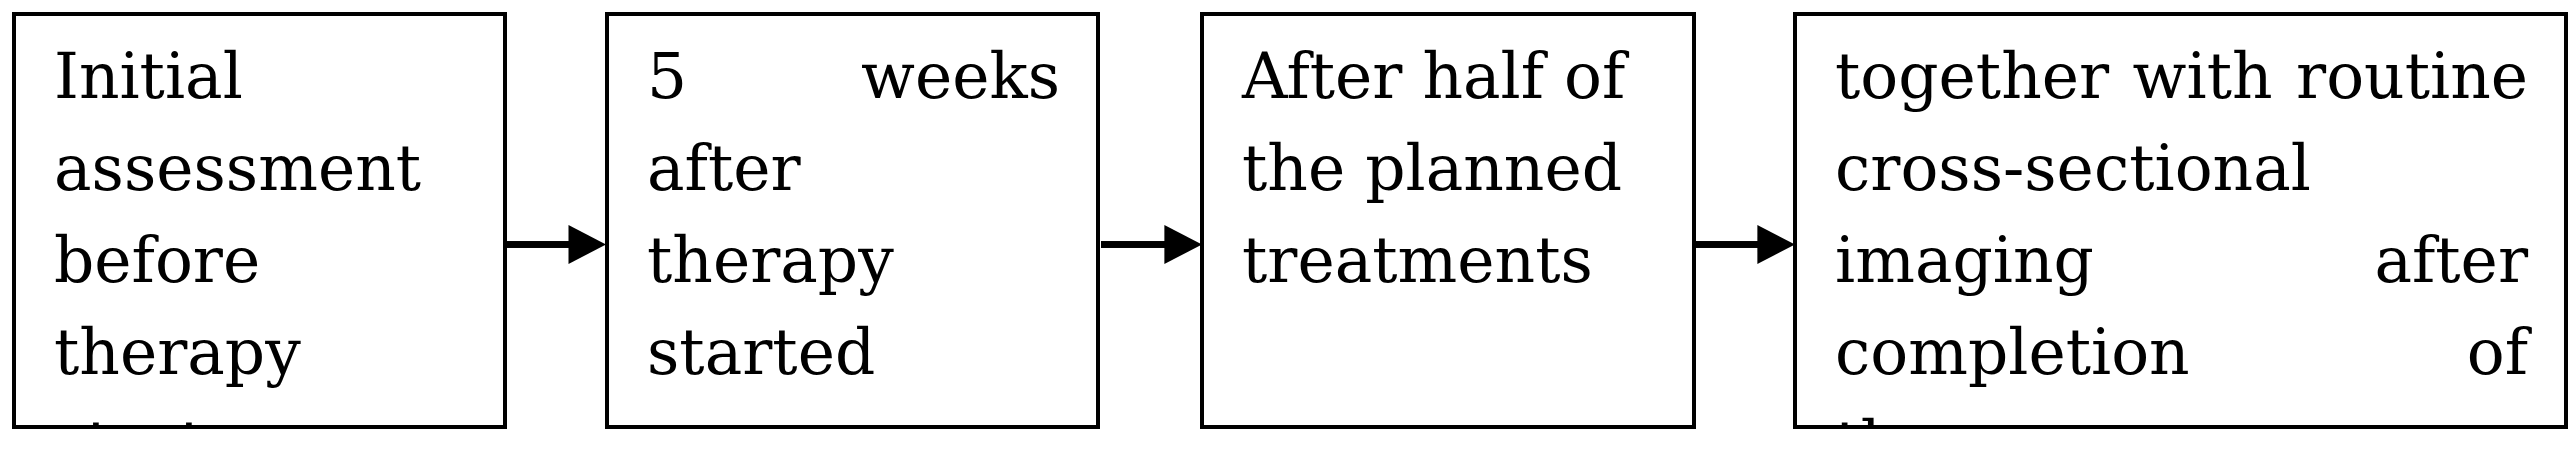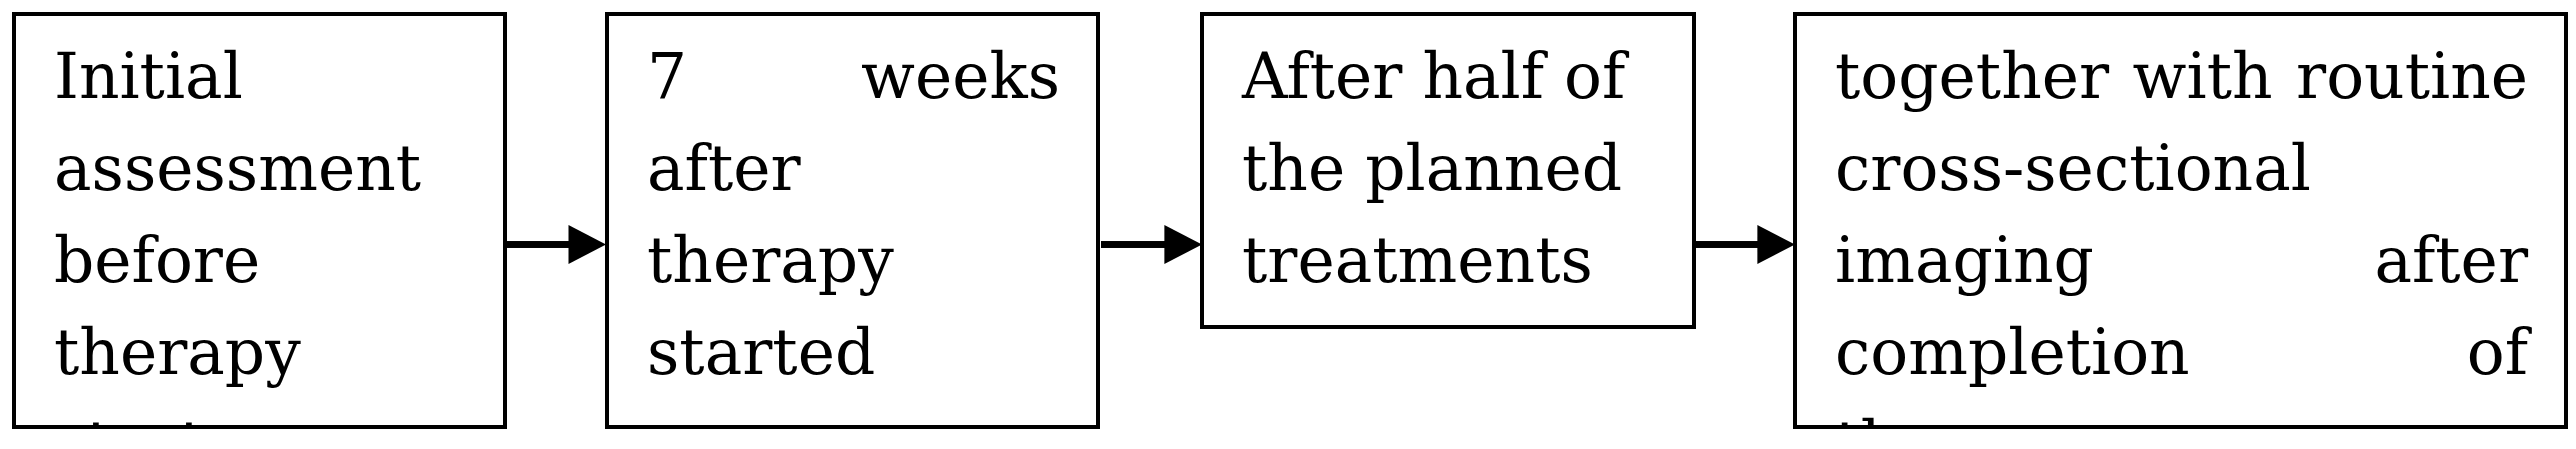--- a/index.html
+++ b/index.html
@@ -47,21 +47,21 @@
   }
   
   .flow-box-text.justify-all {
     text-align: justify;
     text-align-last: justify;
   }
 
   
   #box-1 { left: 12px;   top: 12px; width: 495px;  height: 417px; }
   #box-2 { left: 605px;  top: 12px; width: 495px;  height: 417px; }
-  #box-3 { left: 1200px; top: 12px; width: 496px;  height: 317px; }
+  #box-3 { left: 1200px; top: 12px; width: 496px;  height: 417px; }
   #box-4 { left: 1793px; top: 12px; width: 775px; height: 417px; }
 
   
   #box-2 .flow-box-text { text-align: justify; }
   #box-4 .flow-box-text { text-align: justify; }
 
   
   .arrow {
     position: absolute;
     height: 39px;
@@ -83,21 +83,21 @@
   </div>
 
   <div class="arrow" id="arrow-1">
     <svg viewBox="0 0 144 56" preserveAspectRatio="none" aria-hidden="true">
       <rect x="0" y="23" width="96" height="10" fill="#000000"></rect>
       <polygon points="90,0 144,28 90,56" fill="#000000"></polygon>
     </svg>
   </div>
 
   <div class="flow-box" id="box-2">
-    <div class="flow-box-text">7 weeks after therapy started</div>
+    <div class="flow-box-text">5 weeks after therapy started</div>
   </div>
 
   <div class="arrow" id="arrow-2">
     <svg viewBox="0 0 145 56" preserveAspectRatio="none" aria-hidden="true">
       <rect x="0" y="23" width="97" height="10" fill="#000000"></rect>
       <polygon points="91,0 145,28 91,56" fill="#000000"></polygon>
     </svg>
   </div>
 
   <div class="flow-box" id="box-3">

